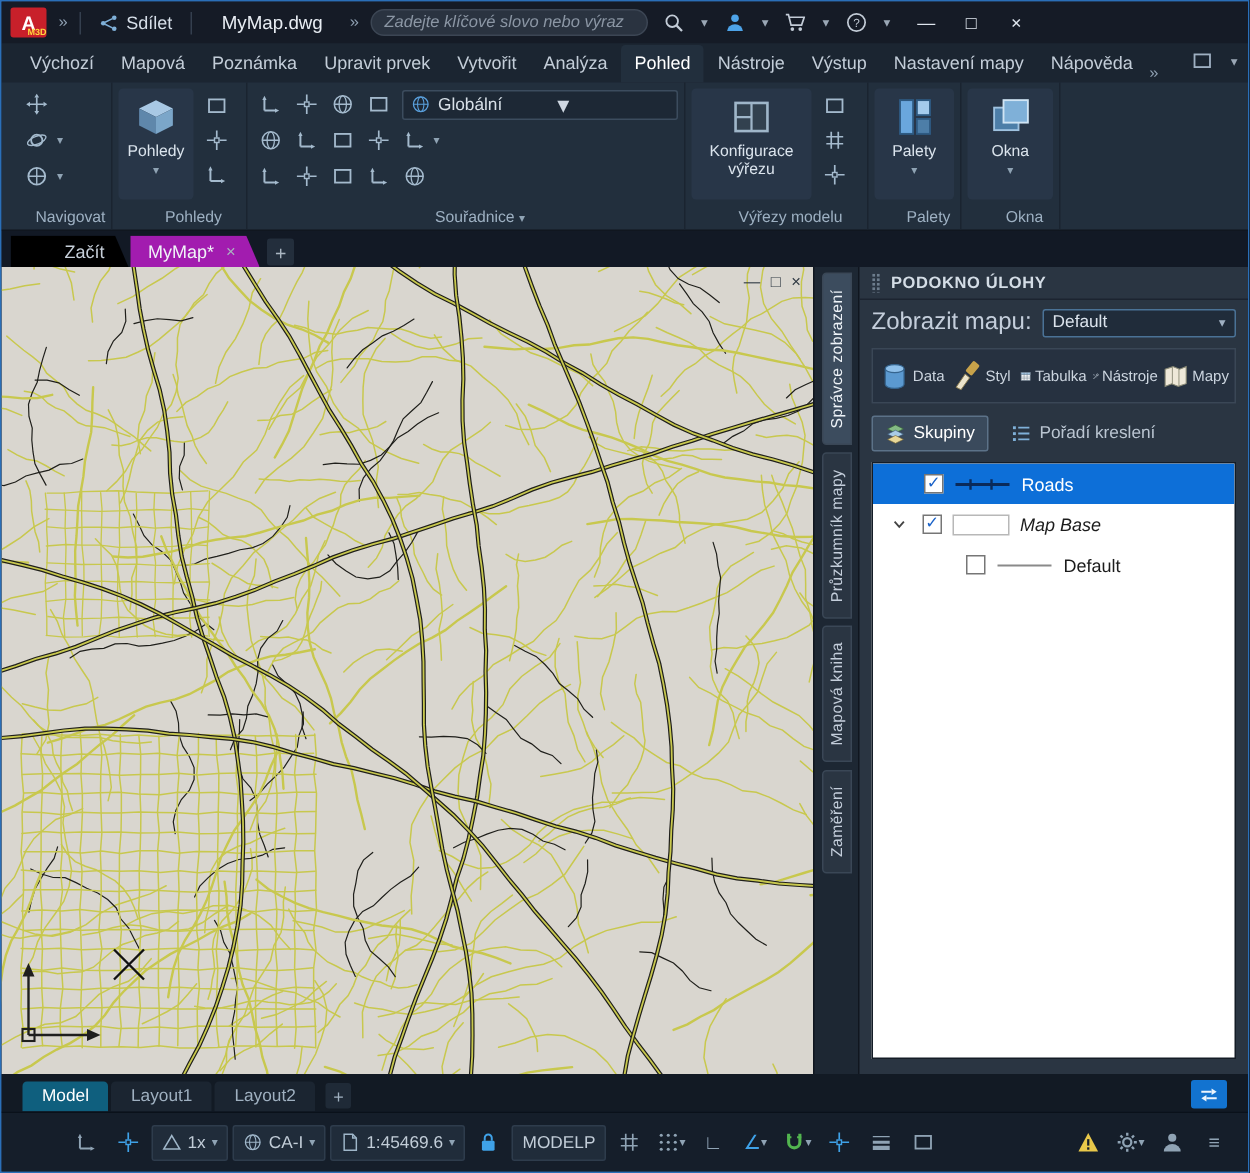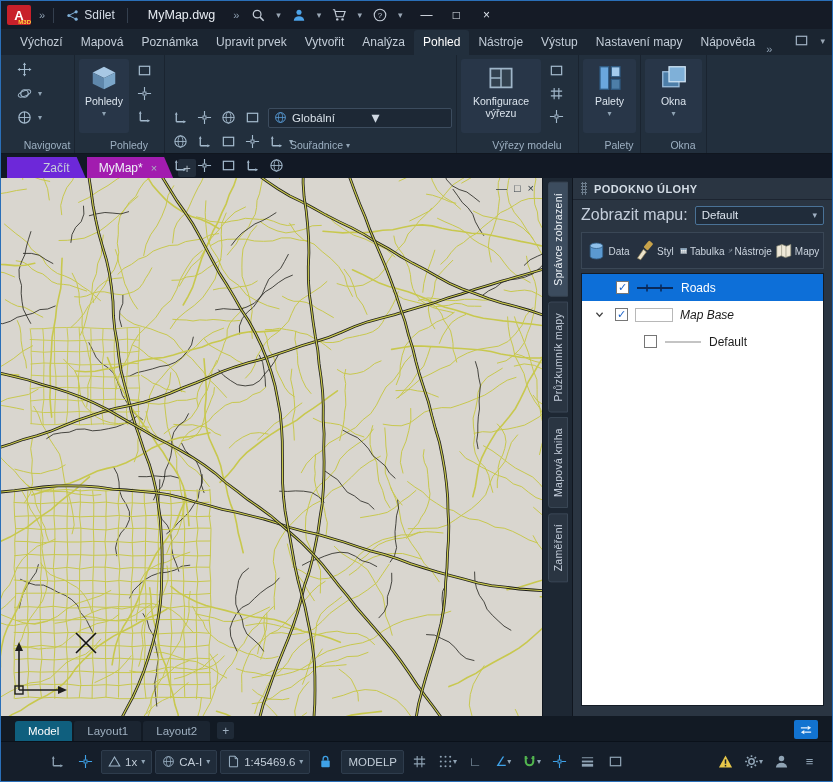--- a/index.html
+++ b/index.html
@@ -45,33 +45,33 @@
   .gi svg{width:15px;height:15px;}
   .mcaret{font-size:8px;color:#8fa3b4;cursor:pointer;align-self:center;}
   .nav-col{display:flex;flex-direction:column;gap:3px;align-items:flex-start;padding-left:8px;}
   .nav-row{display:flex;align-items:center;gap:2px;}
   .bigbtn{display:flex;flex-direction:column;align-items:center;justify-content:flex-start;gap:2px;
           padding:4px 6px;border-radius:3px;cursor:pointer;background:#283648;height:74px;}
   .bigbtn svg{width:30px;height:30px;}
   .bigbtn .bl{font-size:10.5px;color:#dbe4ed;line-height:1.15;text-align:center;}
   .minicol{display:flex;flex-direction:column;gap:2px;padding:1px 2px;}
   .p-views{display:flex;gap:2px;}
-  .cs-rows{display:flex;flex-direction:column;gap:3px;margin-top:48px;}
+  .cs-rows{display:flex;flex-direction:column;gap:3px;}
   .cs-row{display:flex;align-items:center;gap:1px;}
   .cs-combo{display:flex;align-items:center;gap:5px;width:184px;height:20px;background:#1d2835;
             border:1px solid #3c4c5e;border-radius:2px;padding:0 5px;margin-left:3px;cursor:pointer;}
   .cs-combo svg{width:13px;height:13px;color:#5aa0dd;}
   .cs-combo .cv{font-size:11.5px;color:#d8e0e8;flex:1;}
   .p-vp{display:flex;gap:2px;}
 
   
   .filetabs{height:24px;background:#121925;display:flex;align-items:flex-end;padding-left:6px;gap:1px;flex:0 0 auto;}
   .ftab{height:21px;display:flex;align-items:center;gap:8px;padding:0 16px 0 12px;font-size:12px;cursor:pointer;
         clip-path:polygon(0 0, calc(100% - 9px) 0, 100% 100%, 0 100%);}
-  .ftab.start{background:#6d28d9;color:#c6cfd9;padding-left:36px;}
+  .ftab.start{background:#000000;color:#c6cfd9;padding-left:36px;}
   .ftab.active{background:#a21caf;color:#f0f4f8;}
   .ftab-close{font-size:11px;color:#aab4c0;cursor:pointer;}
   .ftab-plus{width:18px;height:18px;margin:0 0 1px 4px;border-radius:2px;background:#232e3c;color:#aab6c2;
              display:flex;align-items:center;justify-content:center;font-size:13px;cursor:pointer;}
 
   
   .workspace{flex:1;display:flex;min-height:0;}
   .canvas{position:relative;flex:1;background:#d9d6cf;overflow:hidden;cursor:crosshair;}
   .canvas svg.mapsvg{position:absolute;inset:0;}
   .vwin{position:absolute;top:5px;right:8px;display:flex;gap:7px;color:#2e3842;font-size:11px;align-items:center;}
@@ -322,20 +322,23 @@
     <span class="tb-sep"></span>
     <div class="tb-share">
       <svg>
           <use href="#s-share"></use>
         </svg>
       <span>Sdílet</span>
     </div>
     <span class="tb-sep"></span>
     <span class="tb-title">MyMap.dwg</span>
     <span class="tb-chev">»</span>
+    <div class="tb-search">
+      <span class="tb-search-text">Zadejte klíčové slovo nebo výraz</span>
+    </div>
     <span class="tb-ic">
         <svg>
           <use href="#s-search"></use>
         </svg>
       </span>
     <span class="tb-caret">▾</span>
     <span class="tb-ic blue">
         <svg>
           <use href="#s-person"></use>
         </svg>
@@ -982,20 +985,34 @@
           <span class="tl">Nástroje</span>
         </div>
         <div class="tp-tool">
           <svg>
               <use href="#s-map"></use>
             </svg>
           <span class="tl">Mapy</span>
         </div>
       </div>
 
+      <div class="tp-tabs">
+        <div class="tp-tab active">
+          <svg>
+              <use href="#s-layers"></use>
+            </svg>
+          <span>Skupiny</span>
+        </div>
+        <div class="tp-tab">
+          <svg>
+              <use href="#s-list"></use>
+            </svg>
+          <span>Pořadí kreslení</span>
+        </div>
+      </div>
 
       <div class="tp-list">
         <div class="lrow r-roads">
           <span class="cb">
               <span>✓</span>
             </span>
           <span class="swatch">
             <svg width="38" height="12">
                 <path d="M1 6 H37" stroke="#0a2a5a" stroke-width="2"></path>
                 <path d="M11 2.5 V9.5 M25 2.5 V9.5" stroke="#0a2a5a" stroke-width="1.6"></path>

